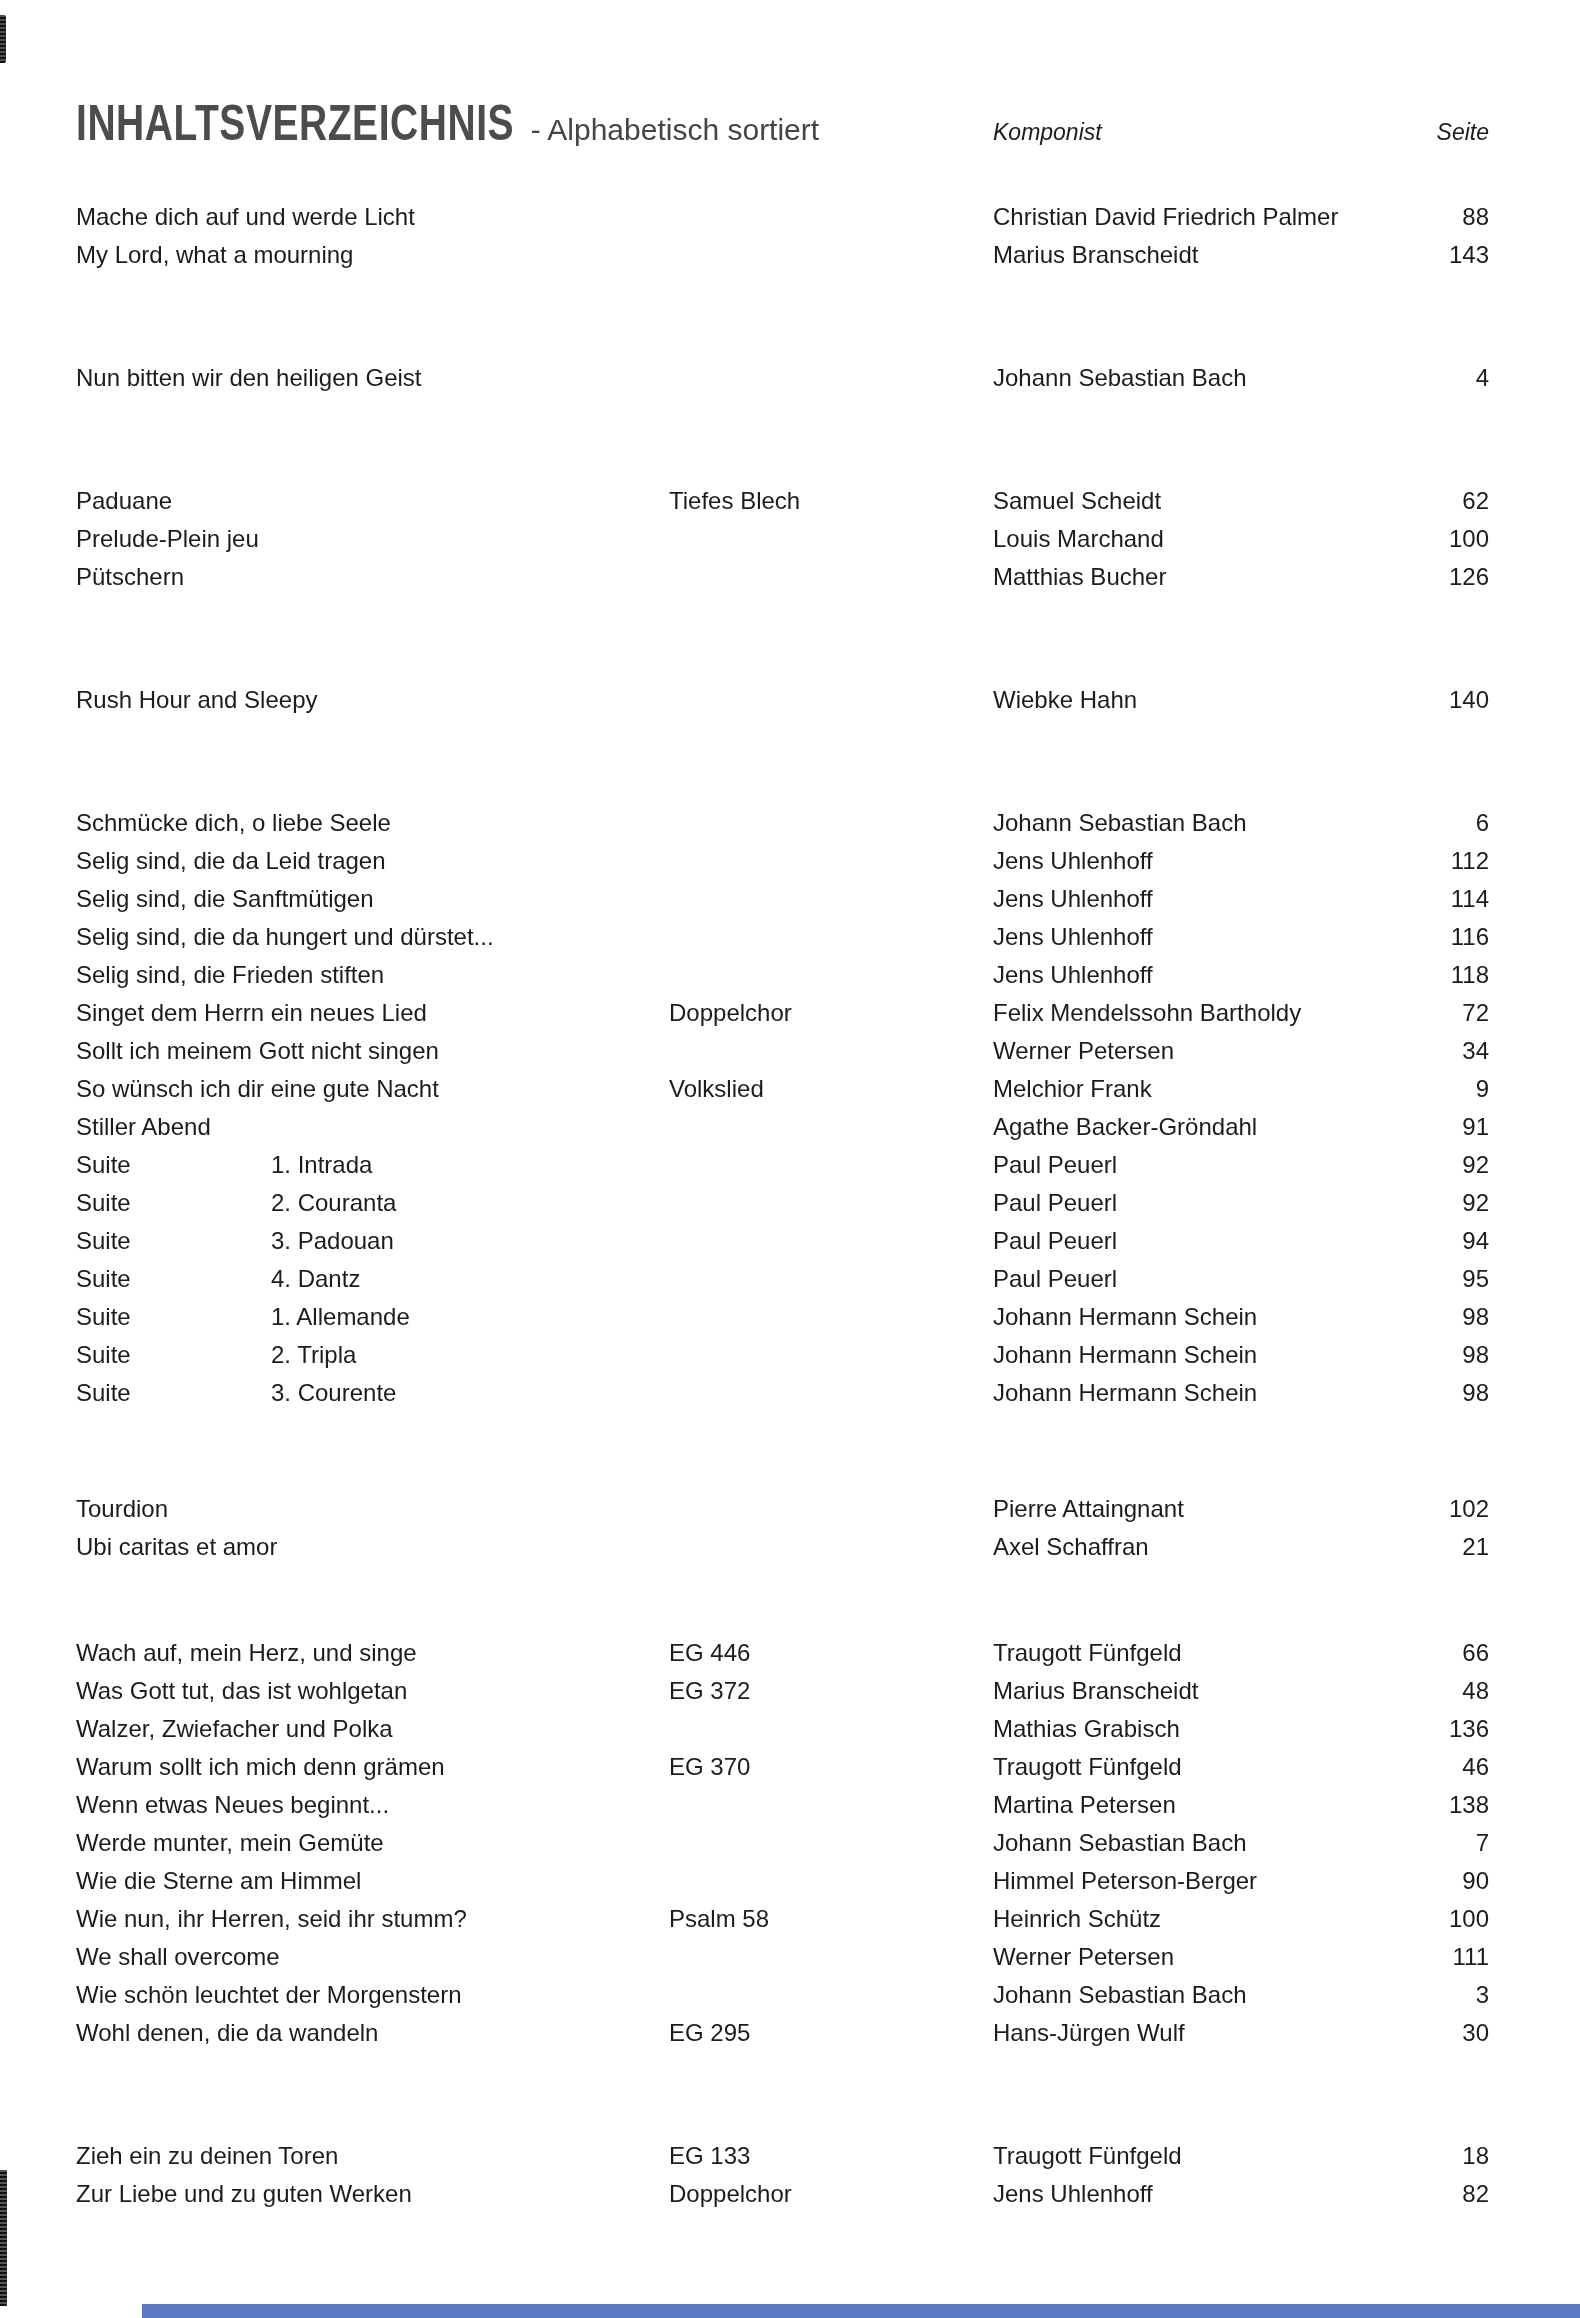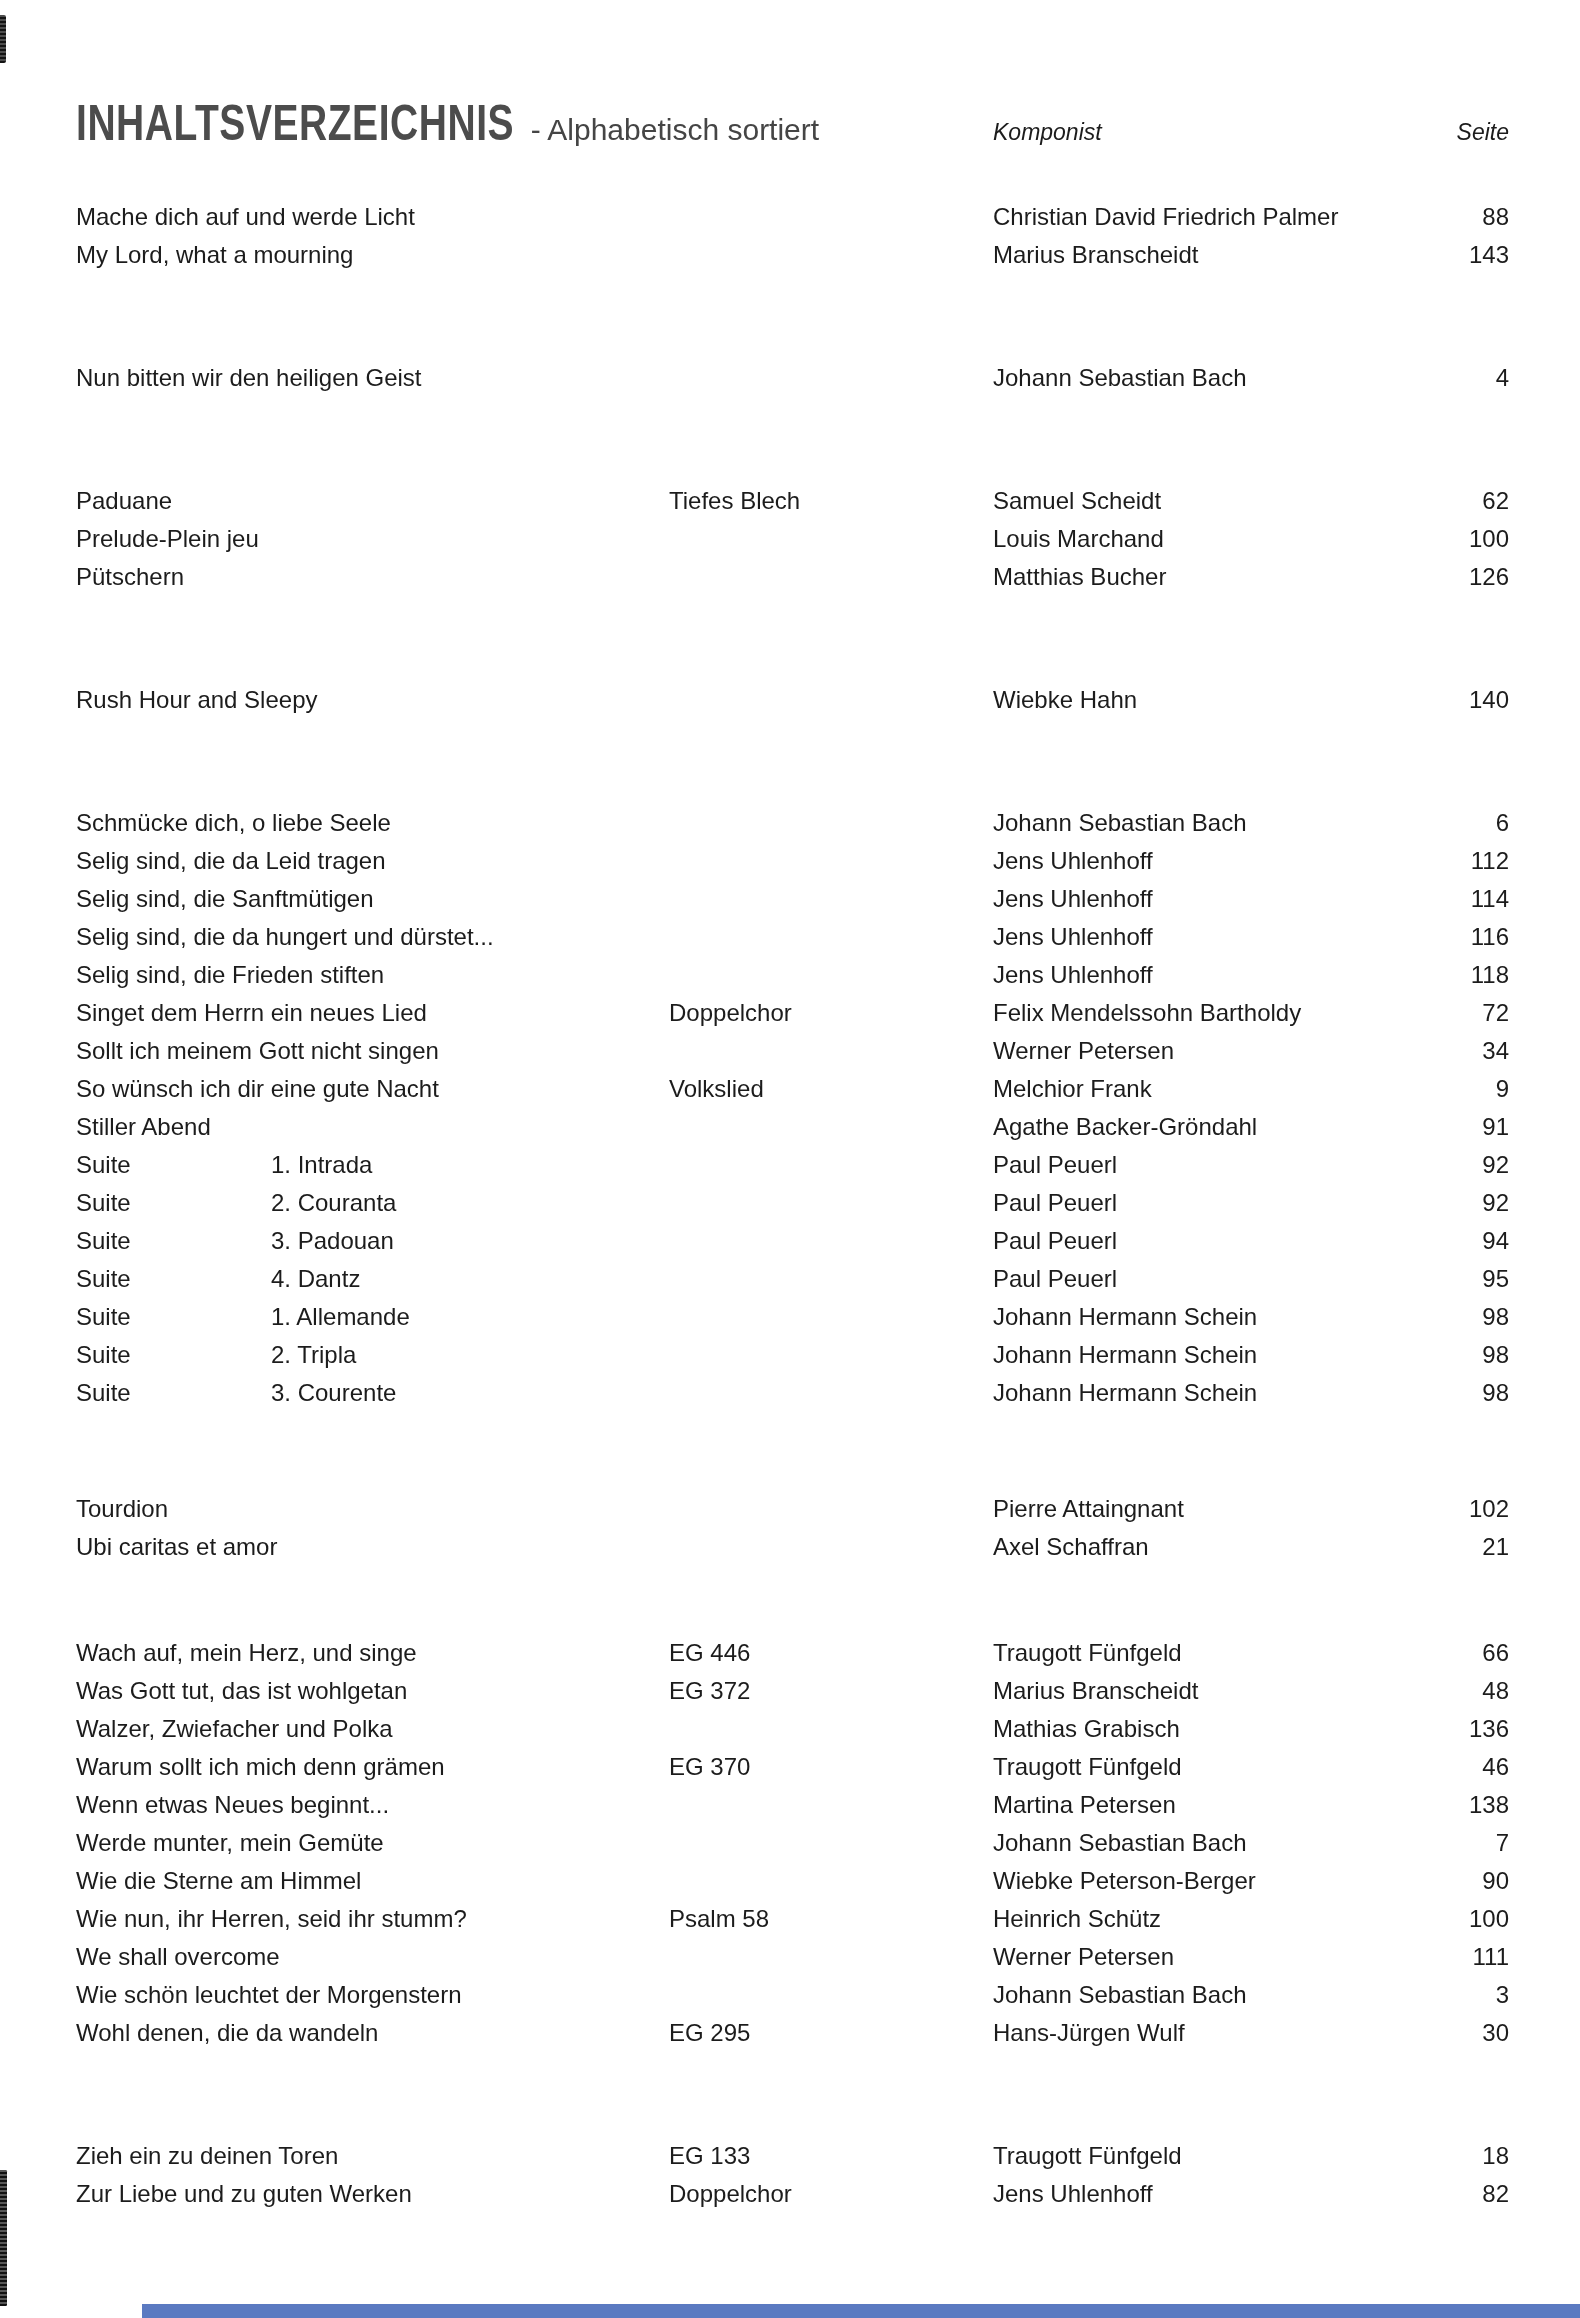--- a/index.html
+++ b/index.html
@@ -6,22 +6,22 @@
   body {
     width: 1580px; height: 2319px;
     position: relative;
     background: #ffffff;
     font-family: "Liberation Sans", "DejaVu Sans", sans-serif;
     color: var(--text-color, #1c1c1c);
     overflow: hidden;
   }
   .content {
     position: absolute;
-    top: 94px; left: 0; right: 8px;
-    padding: 0 63px 0 76px;
+    top: 94px; left: 0; right: 0;
+    padding: 0 91px 0 76px;
   }
   .grid-row {
     display: grid;
     grid-template-columns: 593px 324px 1fr 119px;
     align-items: baseline;
   }
   
   .page-header { margin-bottom: 46px; }
   .title-cell2 { grid-column: 1 / 3; white-space: nowrap; }
   .page-title {
@@ -389,21 +389,21 @@
     <div class="cell"></div>
     <div class="cell">Johann Sebastian Bach</div>
     <div class="cell page-cell">7</div>
   </div>
         <div class="grid-row row">
     <div class="cell title-cell">
       <span>Wie die Sterne am Himmel</span>
       <span class="movement"></span>
     </div>
     <div class="cell"></div>
-    <div class="cell">Wiebke Peterson-Berger</div>
+    <div class="cell">Himmel Peterson-Berger</div>
     <div class="cell page-cell">90</div>
   </div>
         <div class="grid-row row">
     <div class="cell title-cell">
       <span>Wie nun, ihr Herren, seid ihr stumm?</span>
       <span class="movement"></span>
     </div>
     <div class="cell">Psalm 58</div>
     <div class="cell">Heinrich Schütz</div>
     <div class="cell page-cell">100</div>

